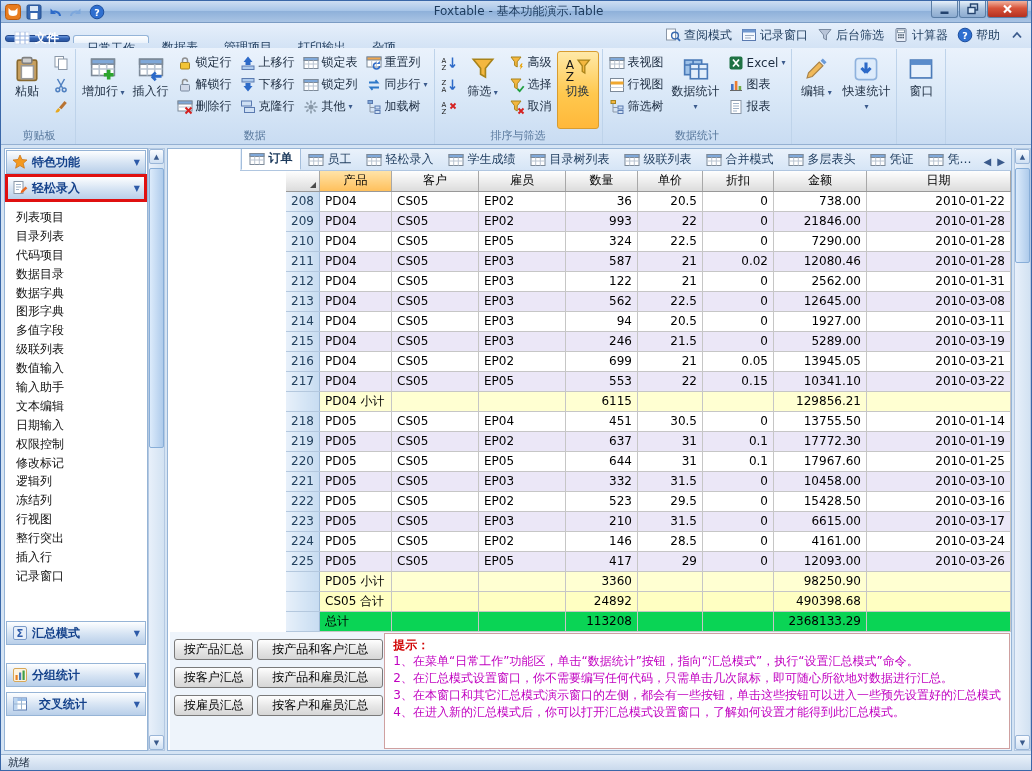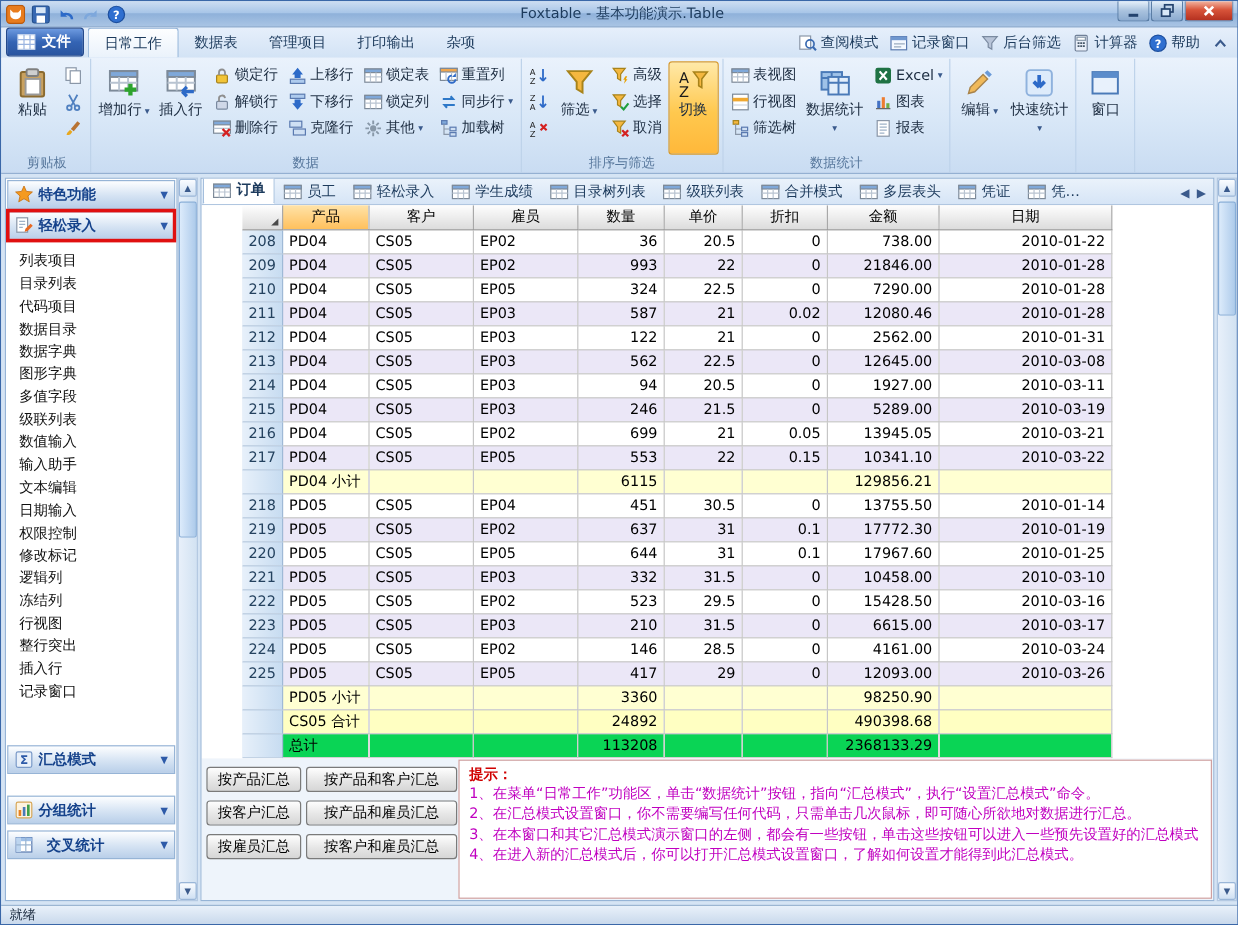--- a/index.html
+++ b/index.html
@@ -9,21 +9,21 @@
   
   .titlebar { height:22px; flex:none; background:linear-gradient(#cdddf2 0%,#a9c6e8 45%,#8fb1da 50%,#a9c4e4 100%); display:flex; align-items:center; padding:0 3px; border-bottom:1px solid #7b9cc4; }
   .qat { display:flex; gap:3px; align-items:center; }
   .qat-btn { width:18px; height:18px; display:flex; align-items:center; justify-content:center; border-radius:2px; }
   .win-title { flex:1; text-align:center; color:#1c3a5c; font-size:12px; }
   .winbtns { display:flex; gap:1px; align-self:flex-start; }
   .winbtn { width:27px; height:17px; border:1px solid #5a7da5; border-top:none; border-radius:0 0 3px 3px; display:flex; align-items:center; justify-content:center; background:linear-gradient(#e6f0fa,#a9c2de 50%,#8cabd0); }
   .winbtn.close { width:41px; background:linear-gradient(#f2b4a0,#d8543a 45%,#b43020); }
 
   
-  .tabrow { height:25px; flex:none; background:linear-gradient(#e6effb,#d3e3f5); display:flex; align-items:flex-end; padding:0 2px; }
+  .tabrow { height:25px; flex:none; background:linear-gradient(#e6effb,#d3e3f5); display:flex; padding:12px 2px; }
   .filebtn { display:flex; align-items:center; gap:5px; background:linear-gradient(#6d9ae0,#3464b4 50%,#2a55a0); color:#fff; border:1px solid #24498c; border-radius:3px; padding:2px 10px 3px 8px; margin:0 3px 1px 2px; font-weight:bold; }
   .rtabs { display:flex; }
   .rtab { padding:4px 13px 3px; color:#1c3a5c; }
   .rtab.active { background:linear-gradient(#fdfeff,#eaf2fb); border:1px solid #94b4d8; border-bottom:none; border-radius:3px 3px 0 0; }
   .right-tools { margin-left:auto; display:flex; align-items:center; gap:9px; padding:0 4px 4px 0; color:#1c3a5c; }
   .rtool { display:flex; align-items:center; gap:3px; }
 
   
   .ribbon { height:97px; flex:none; background:linear-gradient(#eaf2fc,#d8e7f7 55%,#c9dcf2); display:flex; padding:1px 2px 0; border-bottom:1px solid #94b0d2; }
   .rgroup { display:flex; flex-direction:column; border-right:1px solid #bed3ea; padding:2px 3px 0; }
@@ -44,21 +44,21 @@
   .sb-header.annot::after { content:""; position:absolute; inset:-3px -2px; border:3px solid #e01010; pointer-events:none; }
   .sb-items { flex:1; padding:7px 0 0 11px; overflow:hidden; }
   .sb-item { height:18.9px; display:flex; align-items:center; color:#101010; }
   .sb-bottom .sb-header { margin:1px; }
 
   .vscroll { width:17px; flex:none; background:linear-gradient(90deg,#e8f0fa,#d2e2f2); border:1px solid #b4c9e2; display:flex; flex-direction:column; align-items:center; margin:3px 0; }
   .vs-btn { width:15px; height:15px; flex:none; background:linear-gradient(#fafcff,#cfe0f3); border:1px solid #9ab6d8; border-radius:2px; font-size:7px; color:#3a5a8c; display:flex; align-items:center; justify-content:center; }
   .vs-track { flex:1; width:15px; position:relative; }
   .vs-thumb { position:absolute; left:0; width:15px; background:linear-gradient(90deg,#dcebfb,#aecbeb); border:1px solid #88aed8; border-radius:2px; }
 
-  .content { flex:1; margin:3px 2px; background:#fff; border:1px solid #96b4d6; display:flex; flex-direction:column; overflow:hidden; }
+  .content { flex:1; margin:3px 2px; background:#fff; border:1px solid #96b4d6; display:flex; flex-direction:column; overflow:hidden;align-items:flex-end; }
   .doctabs { height:22px; flex:none; background:linear-gradient(#eaf2fb,#d6e5f6); border-bottom:1px solid #b0c6e0; display:flex; align-items:flex-end; padding:0 1px; }
   .doctab { display:flex; align-items:center; gap:4px; padding:3px 7px 2px; color:#1c3a5c; white-space:nowrap; }
   .doctab.active { background:#fff; border:1px solid #a4bedc; border-bottom:1px solid #fff; border-radius:2px 2px 0 0; font-weight:bold; }
   .tab-scroll { margin-left:auto; display:flex; gap:2px; padding:0 3px 3px; }
   .tab-scroll span { font-size:10px; color:#3a5a8c; padding:0 2px; }
 
   
   .table-wrap { height:461px; flex:none; background:#fff; overflow:hidden; }
   table.grid { border-collapse:collapse; table-layout:fixed;margin-left:34px; }
   .grid th, .grid td { height:20px; padding:0 5px; overflow:hidden; white-space:nowrap; font-size:12px; border-right:1px solid #c6c6c6; border-bottom:1px solid #c6c6c6; }

